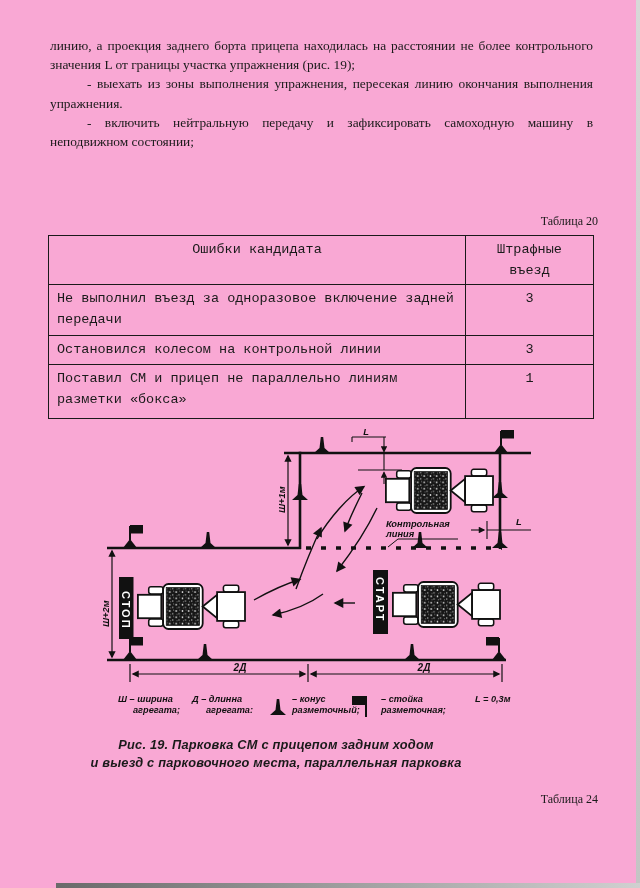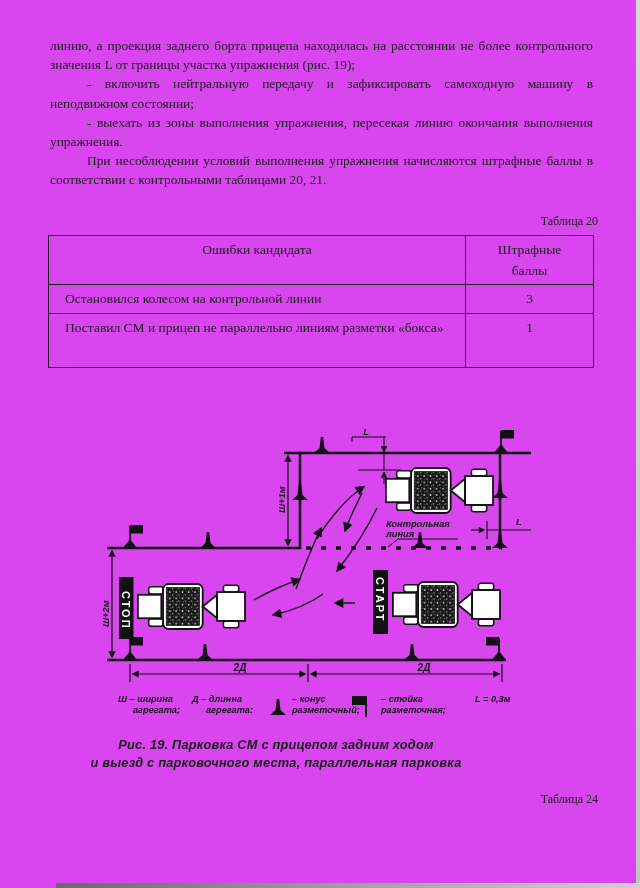--- a/index.html
+++ b/index.html
@@ -1,28 +1,28 @@
 <!DOCTYPE html>
 <html><head>
 <meta charset="utf-8">
 <style>
   html,body{margin:0;padding:0;background:#eee;}
-  .page{position:relative;width:640px;height:888px;background:#d946ef;overflow:hidden;
+  .page{position:relative;width:640px;height:888px;background:#f9a8d4;overflow:hidden;
         font-family:"Liberation Serif", serif;color:#1a1a1a;}
   .textblock{position:absolute;left:50px;top:36px;width:543px;font-size:13.4px;
              line-height:19.2px;text-align:justify;}
   .para{margin:0;}
   .para.indent{text-indent:37px;}
   .tbl-label{position:absolute;right:42px;font-size:12px;}
   .tbl20{top:214px;}
   .tbl21{top:792px;}
   table.errors{position:absolute;left:48px;top:235px;border-collapse:collapse;
                table-layout:fixed;width:545px;font-size:13.5px;}
   table.errors td,table.errors th{border:1.6px solid #1a1a1a;vertical-align:top;
-               line-height:21px;padding:3px 16px;font-weight:normal;}
+               line-height:21px;padding:3px 8px;font-weight:normal;font-family:Liberation Mono, monospace;}
   th.colhead{text-align:center;height:26px;}
   td.err{text-align:left;padding-left:7px;}
   td.pts{text-align:center;}
   tr.r1{height:51px;} tr.r2{height:29px;} tr.r3{height:54px;}
   svg text{fill:#111;}
   .dlab{font:italic 700 9.3px "Liberation Sans", sans-serif;}
   .dlab-l{font:italic 700 10px "Liberation Sans", sans-serif;}
   .leg{font:italic 700 9.2px "Liberation Sans", sans-serif;}
   .sign{font:700 11px "Liberation Sans", sans-serif;fill:#fff;letter-spacing:2px;}
   .caption{position:absolute;left:0;width:552px;text-align:center;
@@ -33,36 +33,39 @@
   .scan-bottom{position:absolute;left:56px;right:0;bottom:0;height:5px;
                background:linear-gradient(to right,#6a6a6a,#9a9a9a 45%,#d0d0d0);}
 </style>
 </head>
 <body>
 
 <div class="page">
 
   <div class="textblock">
     <p class="para">линию, а проекция заднего борта прицепа находилась на расстоянии не более контрольного значения L от границы участка упражнения (рис. 19);</p>
+    <p class="para indent">- выехать из зоны выполнения упражнения, пересекая линию окончания выполнения упражнения.</p>
     <p class="para indent">- включить нейтральную передачу и зафиксировать самоходную машину в неподвижном состоянии;</p>
-    <p class="para indent">- выехать из зоны выполнения упражнения, пересекая линию окончания выполнения упражнения.</p>
-    <p class="para indent">При несоблюдении условий выполнения упражнения начисляются штрафные баллы в соответствии с контрольными таблицами 20, 21.</p>
   </div>
 
   <div class="tbl-label tbl20">Таблица 20</div>
 
   <table class="errors">
     <colgroup>
         <col style="width:417px">
         <col style="width:128px">
       </colgroup>
     <tbody>
         <tr>
       <th class="colhead">Ошибки кандидата</th>
-      <th class="colhead">Штрафные баллы</th>
+      <th class="colhead">Штрафные въезд</th>
+    </tr>
+    <tr class="r1">
+      <td class="err">Не выполнил въезд за одноразовое включение задней передачи</td>
+      <td class="pts">3</td>
     </tr>
     <tr class="r2">
       <td class="err">Остановился колесом на контрольной линии</td>
       <td class="pts">3</td>
     </tr>
     <tr class="r3">
       <td class="err">Поставил СМ и прицеп не параллельно линиям разметки «бокса»</td>
       <td class="pts">1</td>
     </tr>
   </tbody>

